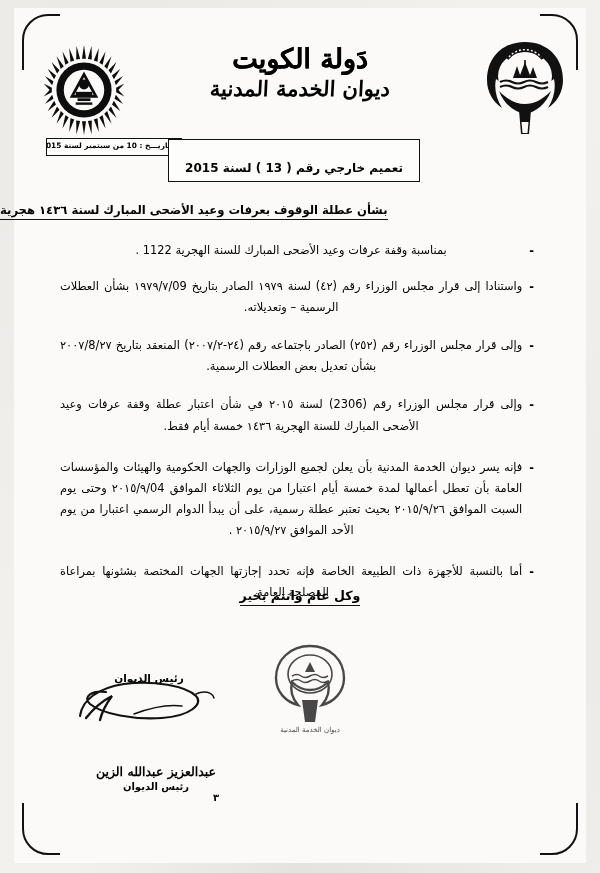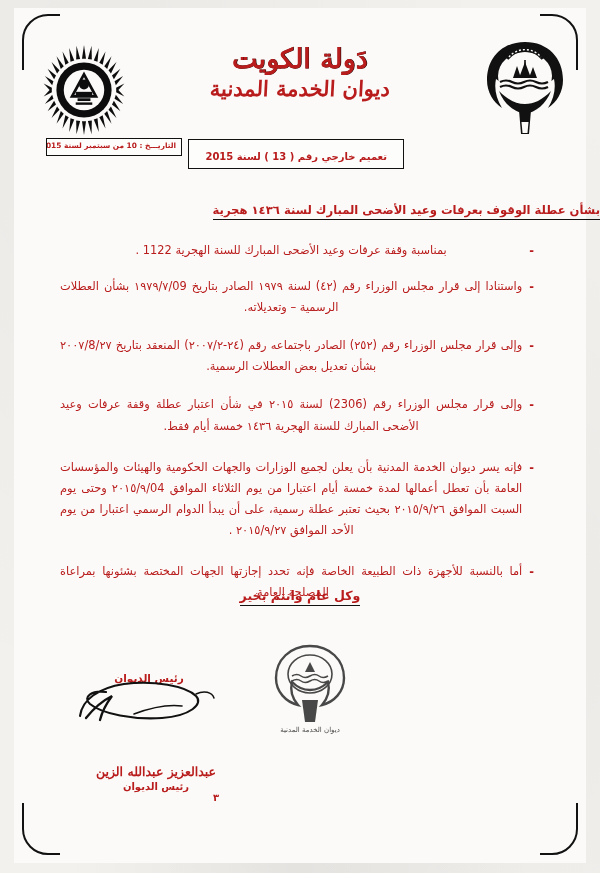--- a/index.html
+++ b/index.html
@@ -8,21 +8,21 @@
     background: #6e6e6e;
   }
   .page {
     position: relative;
     width: 600px;
     height: 873px;
     margin: 0 auto;
     background: #f2f1ee;
     overflow: hidden;
     font-family: "DejaVu Sans", "Liberation Sans", sans-serif;
-    color: #b91c1c;
+    color: #000000;
   }
   
   .page::before {
     content: "";
     position: absolute;
     inset: 0;
     background:
       radial-gradient(ellipse at 18% 12%, rgba(0,0,0,0.035), rgba(0,0,0,0) 55%),
       radial-gradient(ellipse at 85% 70%, rgba(0,0,0,0.03), rgba(0,0,0,0) 60%),
       radial-gradient(ellipse at 50% 100%, rgba(0,0,0,0.05), rgba(0,0,0,0) 55%);
@@ -133,36 +133,36 @@
     font-weight: 700;
     text-align: center;
     line-height: 1.2;
     white-space: nowrap;
     overflow: hidden;
   }
   .meta-box + .meta-box { margin-top: 5px; }
 
   .circ-no-box {
     position: absolute;
-    right: 196px;
+    right: 180px;
     top: 139px;
     border: 1.7px solid #111;
     background: #fdfdfb;
-    padding: 11px 16px 6px;
-    font-size: 10px;
+    padding: 21px 16px 6px;
+    font-size: 12px;
     font-weight: 700;
     letter-spacing: 0.2px;
     white-space: nowrap;
   }
 
   
   .subject {
     position: absolute;
     top: 203px; left: 0; right: 0;
-    text-align: right;
+    text-align: left;
     font-size: 11.6px;
     font-weight: 700;
   }
   .subject span {
     border-bottom: 1.4px solid #111;
     padding-bottom: 2px;
   }
 
   
   .body {

